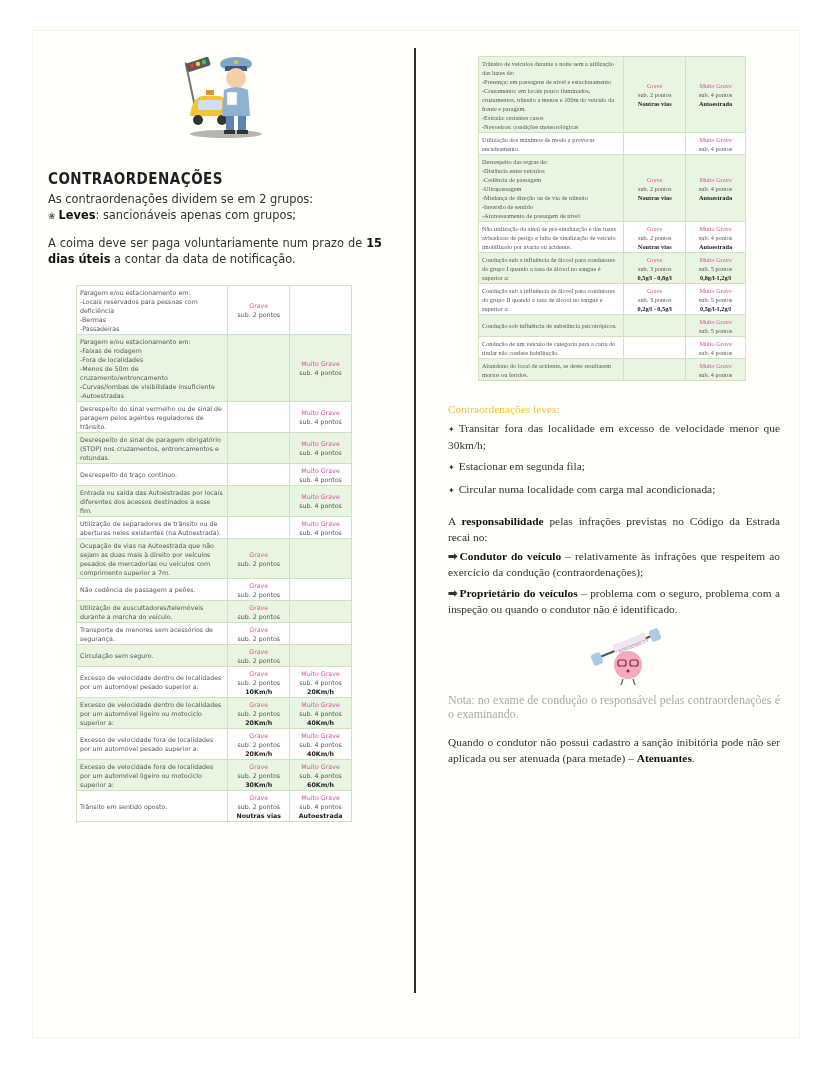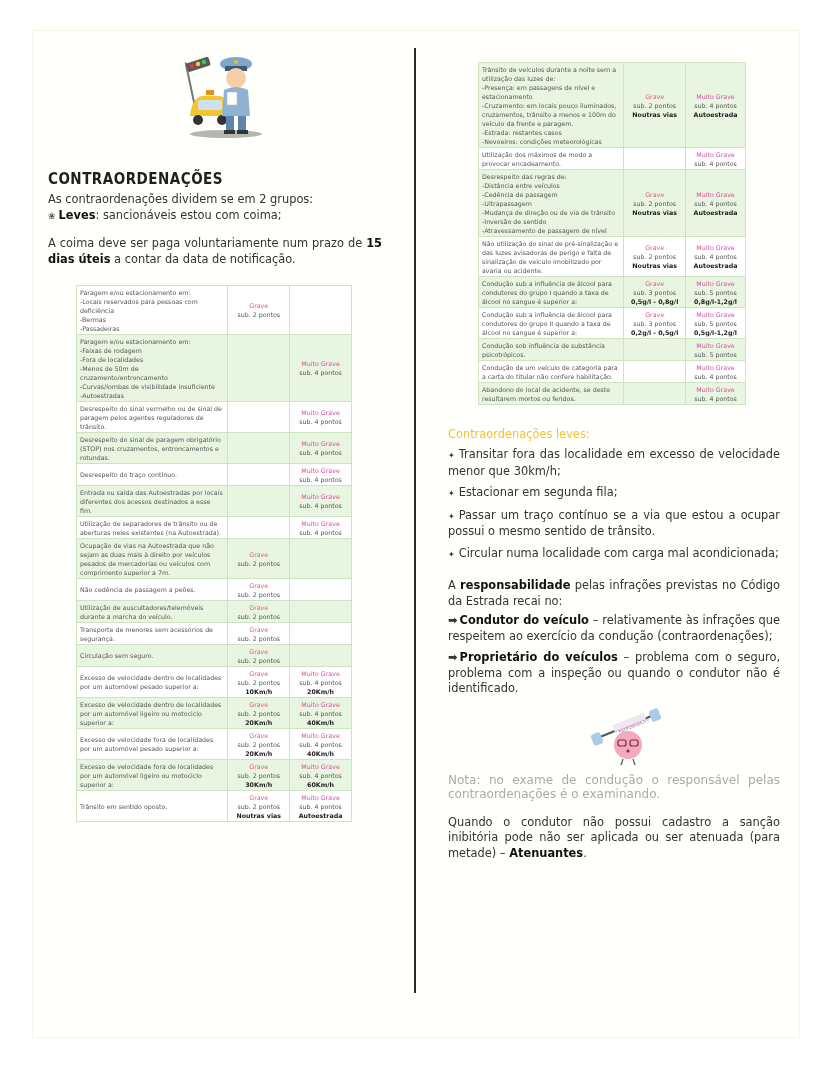--- a/index.html
+++ b/index.html
@@ -4,21 +4,21 @@
 <style>
   * { box-sizing: border-box; margin: 0; padding: 0; }
   html, body { width: 828px; height: 1071px; background: #ffffff; overflow: hidden; }
   body { font-family: "DejaVu Sans", sans-serif; color: #2b2b2b; position: relative; }
   .page {
     position: absolute; left: 32px; top: 30px; width: 768px; height: 1008px;
     background: #fffffb; border: 1px solid #f6f6e6;
   }
   .divider { position: absolute; left: 414px; top: 48px; width: 2px; height: 945px; background: #2a2a2a; }
   .col-left { position: absolute; left: 48px; top: 50px; width: 334px; }
-  .col-right { position: absolute; left: 448px; top: 62px; width: 332px; }
+  .col-right { position: absolute; left: 448px; top: 56px; width: 332px; font-family: Liberation Serif, serif; }
 
   .illus-police { display: block; margin: 0 auto; width: 90px; height: 90px; position: relative; left: 6px; }
   .section-title { font-family: "DejaVu Sans Condensed", "DejaVu Sans", sans-serif; font-weight: bold; font-size: 15px; letter-spacing: 0.5px; margin-top: 30px; color: #1f1f1f; }
   .p { font-size: 11.4px; line-height: 15.5px; text-align: justify; color: #333; }
   .p b { color: #111; font-weight: bold; }
   .mt4 { margin-top: 4px; } .mt6 { margin-top: 6px; } .mt12 { margin-top: 12px; }
   .flower { font-size: 9px; color: #555; margin-right: 3px; }
 
   table.inf { border-collapse: collapse; font-size: 6.3px; line-height: 9px; color: #555; }
   table.inf td { border: 1px solid #cfe3c3; padding: 1.5px 3px; vertical-align: middle; }
@@ -67,21 +67,21 @@
     <rect x="50" y="66" width="8" height="16" fill="#5f84ad"></rect>
       <rect x="62" y="66" width="8" height="16" fill="#5f84ad"></rect>
     <rect x="48" y="80" width="11" height="4" fill="#333"></rect>
       <rect x="61" y="80" width="11" height="4" fill="#333"></rect>
   </svg>
 
   <div class="section-title">CONTRAORDENAÇÕES</div>
 
   <p class="p mt4">As contraordenações dividem se em 2 grupos:</p>
   <p class="p">
-    <span class="flower">❀</span><b>Leves</b><span>: sancionáveis estou com coima;</span>
+    <span class="flower">❀</span><b>Leves</b><span>: sancionáveis apenas com grupos;</span>
   </p>
   <p class="p mt12">
     <span>A coima deve ser paga voluntariamente num prazo de </span><b>15 dias úteis</b><span> a contar da data de notificação.</span>
   </p>
 
   <table class="inf left-table">
     <colgroup>
         <col style="width:152px">
         <col style="width:62px">
         <col style="width:62px">
@@ -427,21 +427,20 @@
             <div class="sub">sub. 4 pontos</div>
           </td>
         </tr>
       </tbody>
   </table>
 
   <div class="leves-title">Contraordenações leves:</div>
   <div id="leves-list">
       <p class="p mt6"><span class="bullet">✦</span><span>Transitar fora das localidade em excesso de velocidade menor que 30km/h;</span></p>
       <p class="p mt6"><span class="bullet">✦</span><span>Estacionar em segunda fila;</span></p>
-      <p class="p mt6"><span class="bullet">✦</span><span>Passar um traço contínuo se a via que estou a ocupar possui o mesmo sentido de trânsito.</span></p>
       <p class="p mt6"><span class="bullet">✦</span><span>Circular numa localidade com carga mal acondicionada;</span></p>
     </div>
 
   <p class="p mt12" style="margin-top:16px">
     <span>A </span><b>responsabilidade</b><span> pelas infrações previstas no Código da Estrada recai no:</span>
   </p>
   <p class="p mt4">
     <span class="arrow">➡</span><b>Condutor do veículo</b><span> – relativamente às infrações que respeitem ao exercício da condução (contraordenações);</span>
   </p>
   <p class="p mt6">

